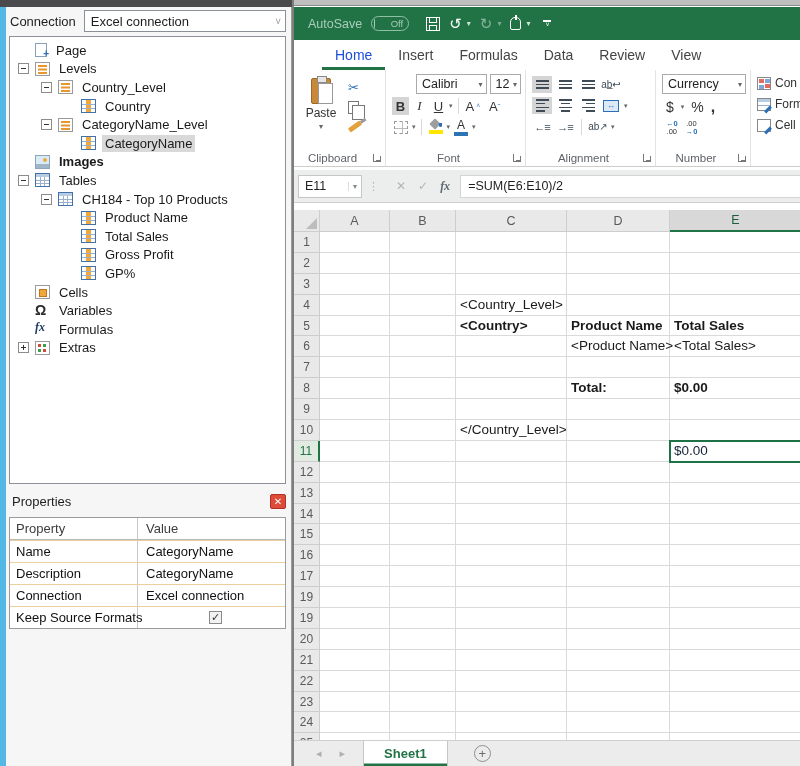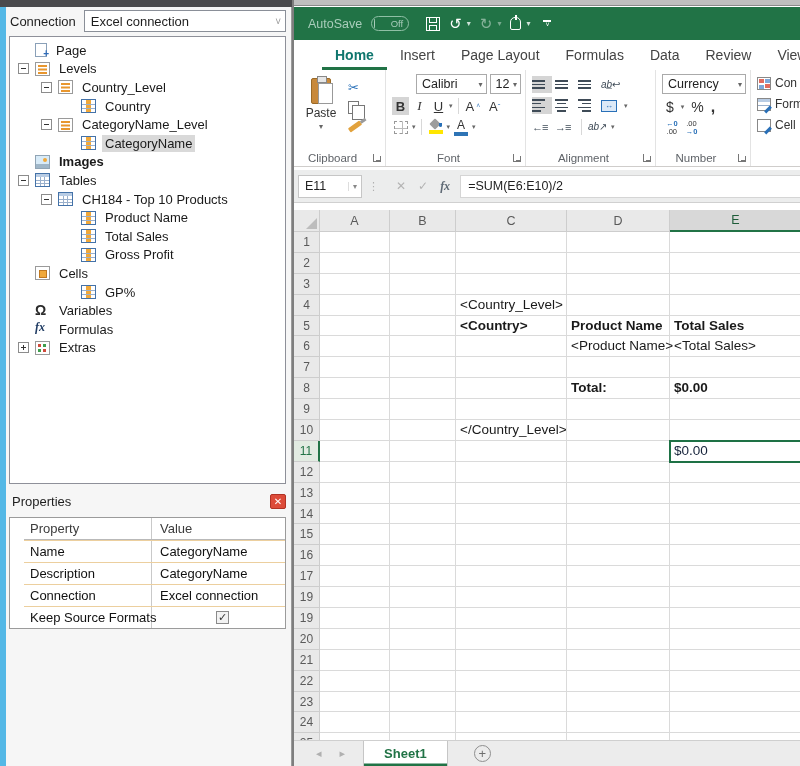--- a/index.html
+++ b/index.html
@@ -48,21 +48,21 @@
   .ic-cells::before { content:""; position:absolute; left:3px; top:3px; width:6px; height:6px; background:#f0a83a; border:1px solid #c07820; }
   .ic-omega::before { content:"Ω"; position:absolute; left:0; top:-2px; font-size:14px; font-weight:bold; color:#2b2b2b; }
   .ic-fx::before { content:"fx"; position:absolute; left:0; top:-2px; font-size:12px; font-style:italic; font-weight:bold; font-family:"Liberation Serif",serif; color:#1f3b63; }
   .ic-extras { border:1px solid #9a9a9a; background:#fff; }
   .ic-extras::before { content:""; position:absolute; left:2px; top:2px; width:3px; height:3px; background:#d04b3c; box-shadow:0 5px 0 #3f9e4d, 5px 0 0 #3f9e4d, 5px 5px 0 #d04b3c; }
 
   
   .props-header { position:absolute; left:9px; top:490px; width:277px; height:22px; display:flex; align-items:center; font-size:13px; color:#1e1e1e; }
   .props-title { flex:1; padding-left:3px; }
   .close-btn { width:16px; height:15px; background:#dd4b39; border:1px solid #b03224; border-radius:2px; color:#fff; font-size:10px; font-weight:bold; display:flex; align-items:center; justify-content:center; cursor:default; }
-  .props-table { position:absolute; left:9px; top:517px; width:277px; border:1px solid #9b9b9b; background:#fff; font-size:13px; color:#111;padding-left:14px; }
+  .props-table { position:absolute; left:9px; top:517px; width:277px; border:1px solid #9b9b9b; background:#fff; font-size:13px; color:#111; }
   .prow { display:flex; height:22px; border-top:1px solid #eccf9e; }
   .prow.phead { border-top:none; border-bottom:1px solid #b9b9b9; color:#3c3c3c; }
   .prow:first-child { border-top:none; }
   .pcell-prop { width:128px; padding:3px 0 0 6px; border-right:1px solid #c9c9c9; white-space:nowrap; }
   .pcell-val { flex:1; padding:3px 0 0 8px; display:flex; align-items:flex-start; white-space:nowrap; }
   .pcell-val.center { justify-content:center; align-items:center; padding-top:0; }
   .checkbox { width:13px; height:13px; border:1px solid #8a8a8a; background:#f2f2f2; font-size:11px; line-height:11px; text-align:center; color:#333; }
 
   
   .excel { position:absolute; left:292px; top:0; width:508px; height:766px; background:#fff; border-left:2px solid #7e7e7e; }
@@ -80,21 +80,21 @@
   .save-ic::before { content:""; position:absolute; left:2px; top:0; width:6px; height:4px; border:1.4px solid #fff; border-top:none; }
   .save-ic::after { content:""; position:absolute; left:2px; bottom:0; width:6px; height:4px; border:1.4px solid #fff; border-bottom:none; }
   .touch-ic { width:11px; height:13px; border:1.4px solid #fff; border-radius:5px 5px 2px 2px; position:relative; }
   .touch-ic::before { content:""; position:absolute; left:4px; top:-3px; width:1.6px; height:5px; background:#fff; }
   .qat-more { display:flex; flex-direction:column; align-items:center; margin-left:4px; }
   .qat-more i { display:block; width:8px; height:1.6px; background:#fff; }
   .qat-more span { color:#fff; font-size:7px; line-height:5px; }
 
   .ribbon-tabs { position:absolute; left:0; top:40px; width:508px; height:30px; background:#fff; display:flex; align-items:stretch; padding-left:28px; overflow:hidden; }
   .rtab { display:flex; align-items:center; padding:0 13px; font-size:14px; color:#444; white-space:nowrap; }
-  .rtab.active { color:#0f766e; font-weight:bold; box-shadow:inset 0 -3px 0 #217346; }
+  .rtab.active { color:#1d4ed8; font-weight:normal; box-shadow:inset 0 -3px 0 #217346; }
 
   .ribbon { position:absolute; left:0; top:70px; width:508px; height:97px; background:#fff; border-bottom:1px solid #cfcdcb; display:flex; }
   .rgroup { position:relative; border-right:1px solid #e3e3e3; padding:4px 4px 18px 6px; }
   .rgroup-label { position:absolute; bottom:2px; left:0; right:14px; text-align:center; font-size:11.5px; color:#5f6368; white-space:nowrap; }
   .launcher { position:absolute; bottom:4px; right:4px; width:8px; height:8px; border-left:1px solid #777; border-bottom:1px solid #777; }
   .launcher::after { content:""; position:absolute; right:0; bottom:0; width:4px; height:4px; border-right:1px solid #777; border-bottom:1px solid #777; }
 
   .g-clip { width:92px; display:flex; gap:6px; }
   .paste-btn { width:42px; display:flex; flex-direction:column; align-items:center; padding-top:4px; gap:2px; }
   .paste-ic { width:20px; height:26px; background:#c8893b; border:1px solid #9a6a28; border-radius:2px; position:relative; }
@@ -123,21 +123,21 @@
      linear-gradient(#bbb 0 1px, transparent 1px) 0 6px / 14px 1px no-repeat,
      linear-gradient(90deg,#bbb 0 1px, transparent 1px) 6.5px 0 / 1px 13px no-repeat; }
   .bucket-ic { width:13px; height:9px; position:relative; }
   .bucket-ic::before { content:""; position:absolute; left:2px; top:0; width:8px; height:8px; background:#9d9d9d; transform:rotate(45deg); border-radius:1px; }
   .bucket-ic::after { content:""; position:absolute; right:0; top:3px; width:3px; height:4px; background:#2970b8; border-radius:0 0 2px 2px; }
   .swatch { display:block; width:14px; height:4px; margin-top:1px; }
   .stack { display:flex; flex-direction:column; align-items:center; line-height:1; }
 
   .g-align { width:130px; display:flex; flex-direction:column; gap:4px; padding-top:6px; }
   .al-row { display:flex; align-items:center; gap:3px; }
-  .abtn { width:20px; height:17px; display:flex; align-items:center; justify-content:flex-start;font-style:italic; }
+  .abtn { width:20px; height:17px; display:flex; align-items:center; justify-content:center; }
   .abtn.sel { background:#d5d5d5; }
   .lines { display:flex; flex-direction:column; gap:2.2px; }
   .lines i { display:block; height:1.6px; background:#3f4b57; }
   .l-full i { width:13px; }
   .l-left i:nth-child(odd){ width:13px;} .l-left i:nth-child(even){ width:9px; margin-right:4px;}
   .l-center i:nth-child(odd){ width:13px;} .l-center i:nth-child(even){ width:9px; margin:0 auto;}
   .l-right i:nth-child(odd){ width:13px;} .l-right i:nth-child(even){ width:9px; margin-left:4px;}
   .wrap-ic, .orient-ic { font-size:10px; color:#3f4b57; white-space:nowrap; }
   .merge-ic { width:16px; height:12px; border:1px solid #2970b8; background:#dce9f7; display:flex; align-items:center; justify-content:center; color:#2970b8; font-size:8px; }
   .indent-ic { font-size:11px; color:#3f4b57; letter-spacing:-1px; }
@@ -253,29 +253,29 @@
         <div class="tree-row" style="padding-left: 54px;">
           <span class="tree-spacer"></span>
           <span class="tree-ic ic-col"></span>
           <span class="tree-label">Total Sales</span>
         </div>
         <div class="tree-row" style="padding-left: 54px;">
           <span class="tree-spacer"></span>
           <span class="tree-ic ic-col"></span>
           <span class="tree-label">Gross Profit</span>
         </div>
+        <div class="tree-row" style="padding-left: 54px;">
+          <span class="tree-spacer"></span>
+          <span class="tree-ic ic-col"></span>
+          <span class="tree-label">GP%</span>
+        </div>
         <div class="tree-row" style="padding-left: 8px;">
           <span class="tree-spacer"></span>
           <span class="tree-ic ic-cells"></span>
           <span class="tree-label">Cells</span>
-        </div>
-        <div class="tree-row" style="padding-left: 54px;">
-          <span class="tree-spacer"></span>
-          <span class="tree-ic ic-col"></span>
-          <span class="tree-label">GP%</span>
         </div>
         <div class="tree-row" style="padding-left: 8px;">
           <span class="tree-spacer"></span>
           <span class="tree-ic ic-omega"></span>
           <span class="tree-label">Variables</span>
         </div>
         <div class="tree-row" style="padding-left: 8px;">
           <span class="tree-spacer"></span>
           <span class="tree-ic ic-fx"></span>
           <span class="tree-label">Formulas</span>
@@ -335,21 +335,20 @@
         <span class="mini-chev">▾</span>
       <div class="qat-more">
           <i></i>
           <span>˅</span>
         </div>
     </div>
 
     <div class="ribbon-tabs" id="ribbonTabs">
         <div class="rtab active">Home</div>
         <div class="rtab">Insert</div>
-        <div class="rtab">Page Layout</div>
         <div class="rtab">Formulas</div>
         <div class="rtab">Data</div>
         <div class="rtab">Review</div>
         <div class="rtab">View</div>
       </div>
 
     <div class="ribbon">
 
       <div class="rgroup g-clip">
         <div class="paste-btn">

